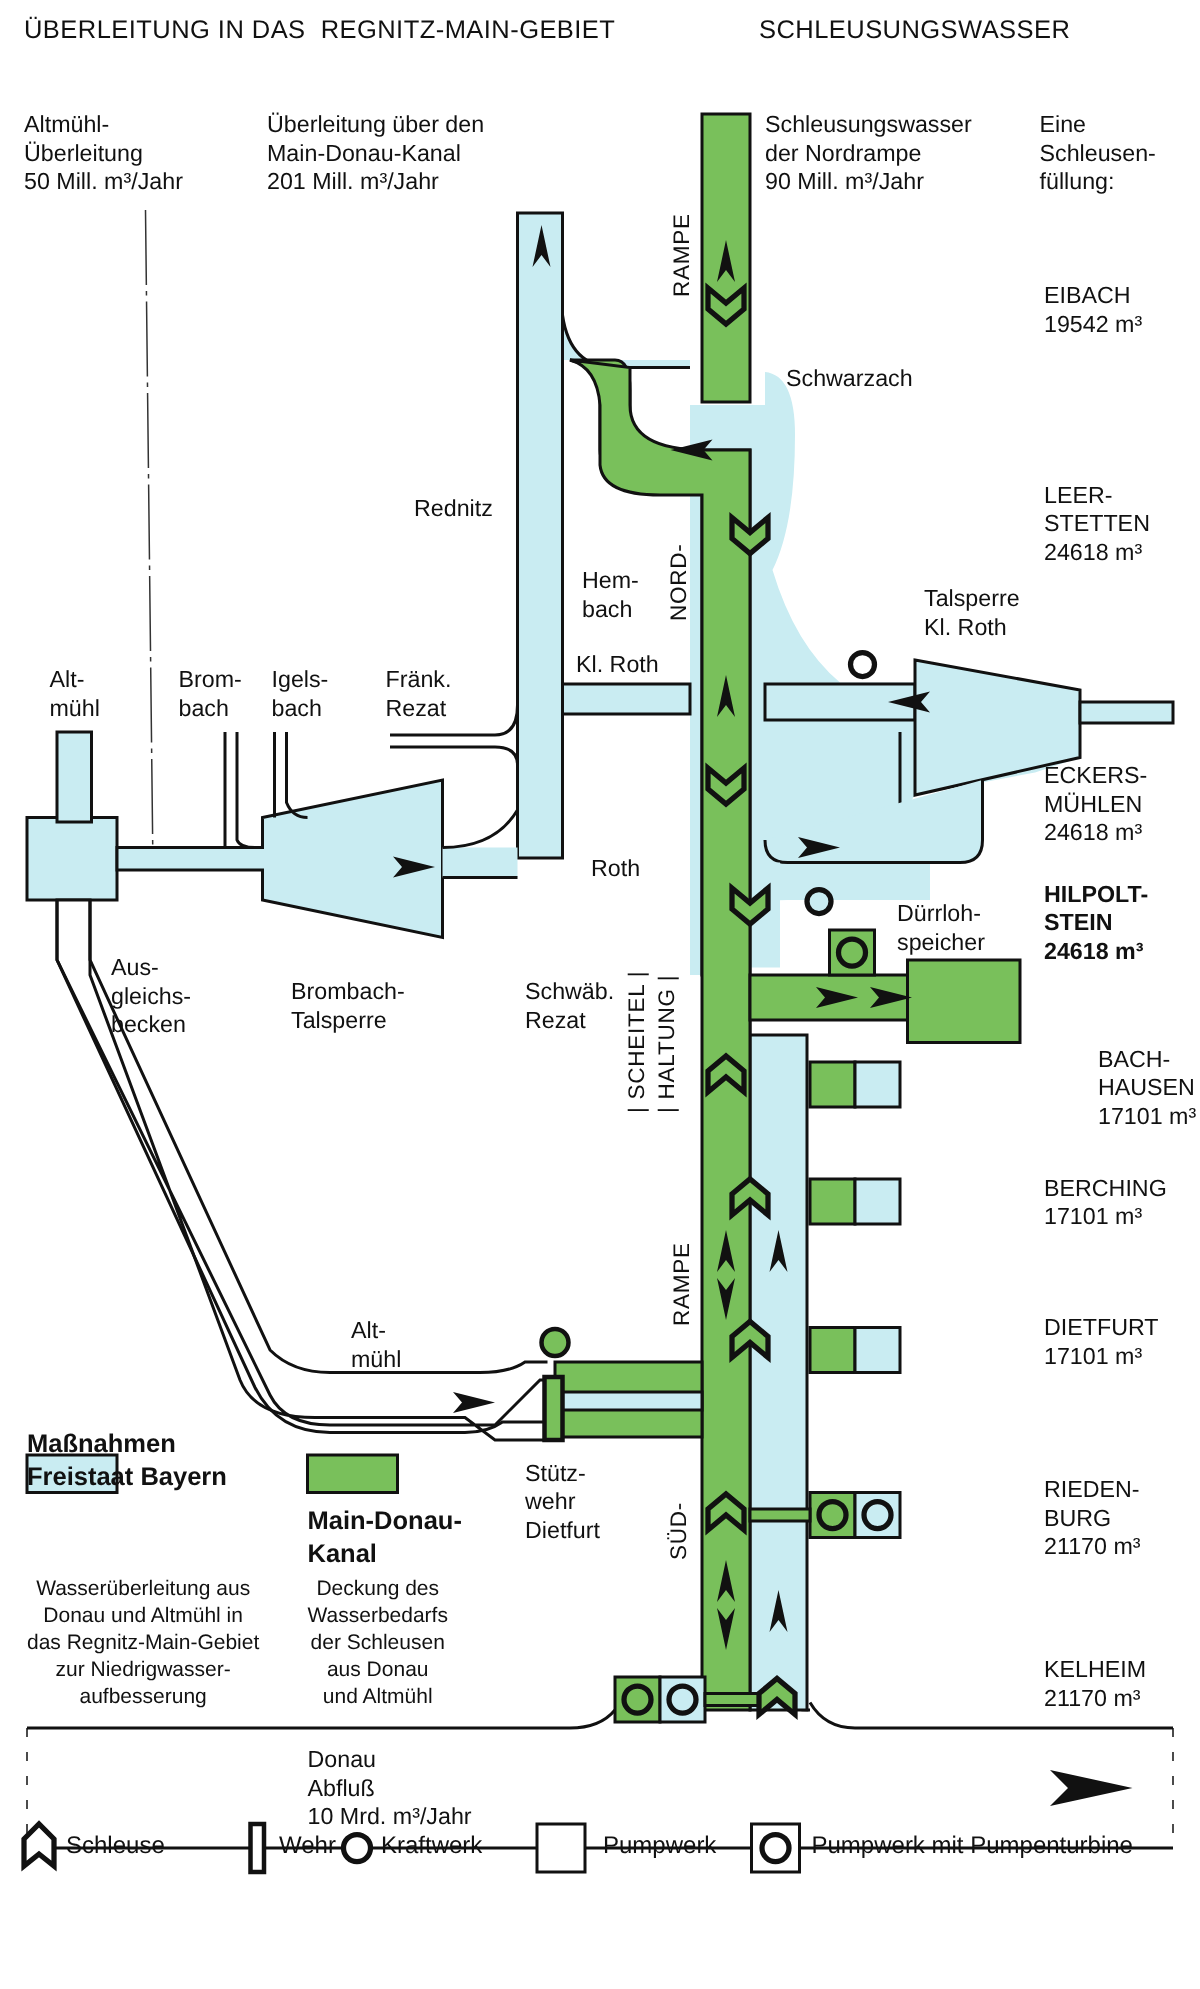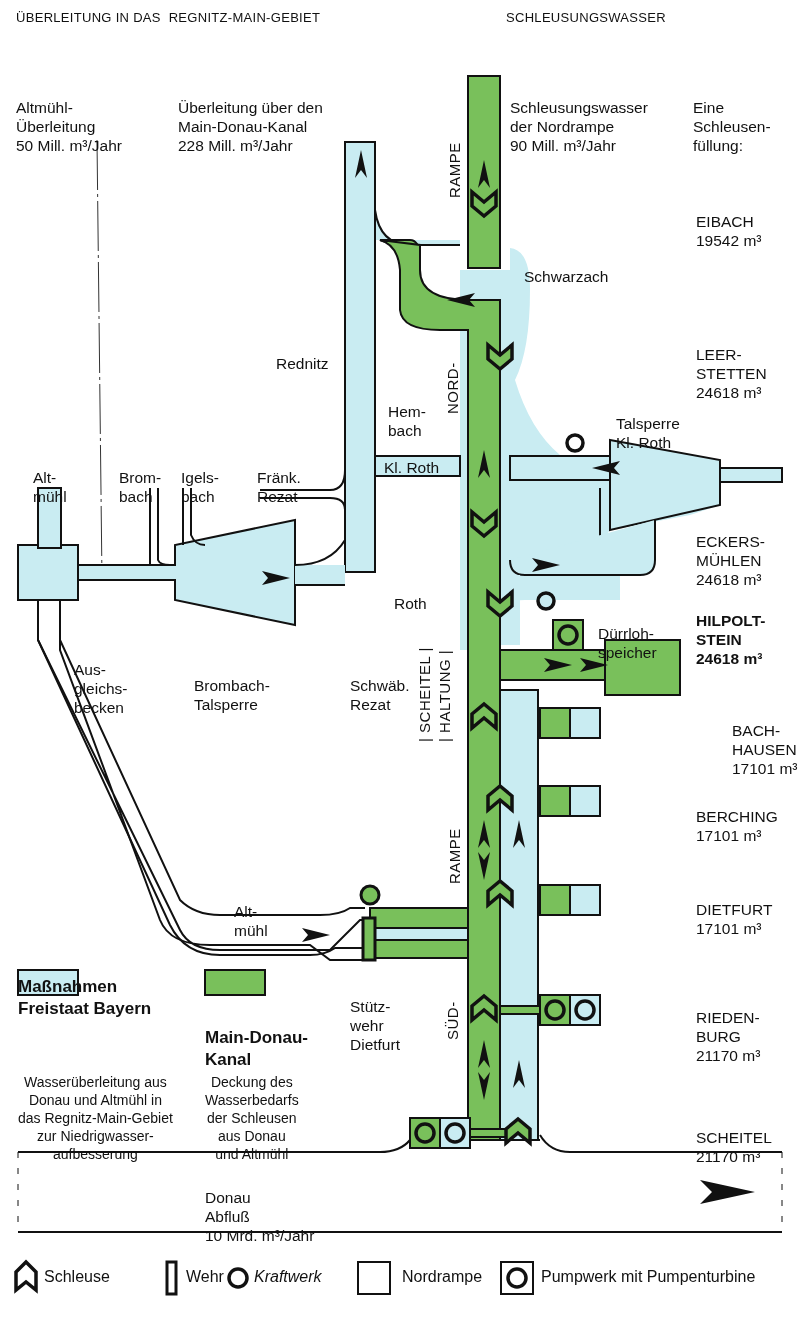--- a/index.html
+++ b/index.html
@@ -1,23 +1,23 @@
 <!DOCTYPE html>
 <html><head>
 <meta charset="utf-8">
 <style>
   html,body{margin:0;padding:0;background:#fff;}
   body{width:800px;height:1326px;position:relative;overflow:hidden;font-family:"Liberation Sans",sans-serif;color:#111;}
-  .t{position:absolute;font-size:15.5px;line-height:19px;white-space:pre;margin-top:24px;}
-  .hdr{position:absolute;font-size:13px;letter-spacing:0.3px;white-space:pre;}
+  .t{position:absolute;font-size:15.5px;line-height:19px;white-space:pre;}
+  .hdr{position:absolute;font-size:17px;letter-spacing:0.3px;white-space:pre;}
   .bold{font-weight:bold;font-size:17px;line-height:22px;}
   .small{font-size:14px;line-height:18px;text-align:center;}
   .vert{position:absolute;font-size:15px;transform-origin:left top;transform:rotate(-90deg);white-space:pre;letter-spacing:0.5px;}
   svg{position:absolute;left:0;top:0;}
-  .legend{position:absolute;left:0;top:1258px;width:696px;height:40px;}
+  .legend{position:absolute;left:0;top:1212px;width:696px;height:40px;}
   .lg-item{position:absolute;font-size:16px;top:10px;white-space:pre;}
 </style>
 </head>
 <body>
 
 <svg width="800" height="1326" viewBox="0 0 800 1326">
   <defs>
     <g id="lockUp">
       <path d="M-12,10 L-12,-4 L0,-14 L12,-4 L12,10 L0,0 Z" stroke="#111" stroke-width="3.5" fill="#79c05b" stroke-linejoin="miter"></path>
     </g>
@@ -148,21 +148,21 @@
 </svg>
 
 <div class="hdr" style="left:16px;top:10px;">ÜBERLEITUNG IN DAS  REGNITZ-MAIN-GEBIET</div>
 <div class="hdr" style="left:506px;top:10px;">SCHLEUSUNGSWASSER</div>
 
 <div class="t" style="left:16px;top:74px;">Altmühl-
 Überleitung
 50 Mill. m³/Jahr</div>
 <div class="t" style="left:178px;top:74px;">Überleitung über den
 Main-Donau-Kanal
-228 Mill. m³/Jahr</div>
+201 Mill. m³/Jahr</div>
 <div class="t" style="left:510px;top:74px;">Schleusungswasser
 der Nordrampe
 90 Mill. m³/Jahr</div>
 <div class="t" style="left:693px;top:74px;">Eine
 Schleusen-
 füllung:</div>
 <div class="t" style="left:205px;top:1164px;">Donau
 Abfluß
 10 Mrd. m³/Jahr</div>
 
@@ -173,21 +173,21 @@
   <div class="t" style="left:696px;top:508px;"><span>ECKERS-
 MÜHLEN</span><br><span>24618 m³</span></div>
   <div class="t" style="left:696px;top:587px;font-weight:bold;"><span>HILPOLT-
 STEIN</span><br><span>24618 m³</span></div>
   <div class="t" style="left:732px;top:697px;"><span>BACH-
 HAUSEN</span><br><span>17101 m³</span></div>
   <div class="t" style="left:696px;top:783px;"><span>BERCHING</span><br><span>17101 m³</span></div>
   <div class="t" style="left:696px;top:876px;"><span>DIETFURT</span><br><span>17101 m³</span></div>
   <div class="t" style="left:696px;top:984px;"><span>RIEDEN-
 BURG</span><br><span>21170 m³</span></div>
-  <div class="t" style="left:696px;top:1104px;"><span>SCHEITEL</span><br><span>21170 m³</span></div>
+  <div class="t" style="left:696px;top:1104px;"><span>KELHEIM</span><br><span>21170 m³</span></div>
 </div>
 
 <div class="t" style="left:276px;top:330px;">Rednitz</div>
 <div class="t" style="left:388px;top:378px;">Hem-
 bach</div>
 <div class="t" style="left:384px;top:434px;">Kl. Roth</div>
 <div class="t" style="left:524px;top:243px;">Schwarzach</div>
 <div class="t" style="left:616px;top:390px;">Talsperre
 Kl. Roth</div>
 <div class="t" style="left:33px;top:444px;">Alt-
@@ -240,16 +240,16 @@
   <svg width="800" height="40" style="position:absolute;left:0;top:0;">
     <path d="M16,32 L16,14 L26,4 L36,14 L36,32 L26,24 Z" fill="#fff" stroke="#111" stroke-width="3.5"></path>
     <rect x="167" y="4" width="9" height="32" fill="#fff" stroke="#111" stroke-width="3"></rect>
     <circle cx="238" cy="20" r="9" fill="#fff" stroke="#111" stroke-width="3.5"></circle>
     <rect x="358" y="4" width="32" height="32" fill="#fff" stroke="#111" stroke-width="2"></rect>
     <rect x="501" y="4" width="32" height="32" fill="#fff" stroke="#111" stroke-width="2"></rect>
     <circle cx="517" cy="20" r="9" fill="#fff" stroke="#111" stroke-width="3.5"></circle>
   </svg>
   <span class="lg-item" style="left:44px;">Schleuse</span>
   <span class="lg-item" style="left:186px;">Wehr</span>
-  <span class="lg-item" style="left:254px;font-style:italic;">Kraftwerk</span>
-  <span class="lg-item" style="left:402px;">Nordrampe</span>
+  <span class="lg-item" style="left:254px;">Kraftwerk</span>
+  <span class="lg-item" style="left:402px;">Pumpwerk</span>
   <span class="lg-item" style="left:541px;">Pumpwerk mit Pumpenturbine</span>
 </div>
 
 </body></html>

